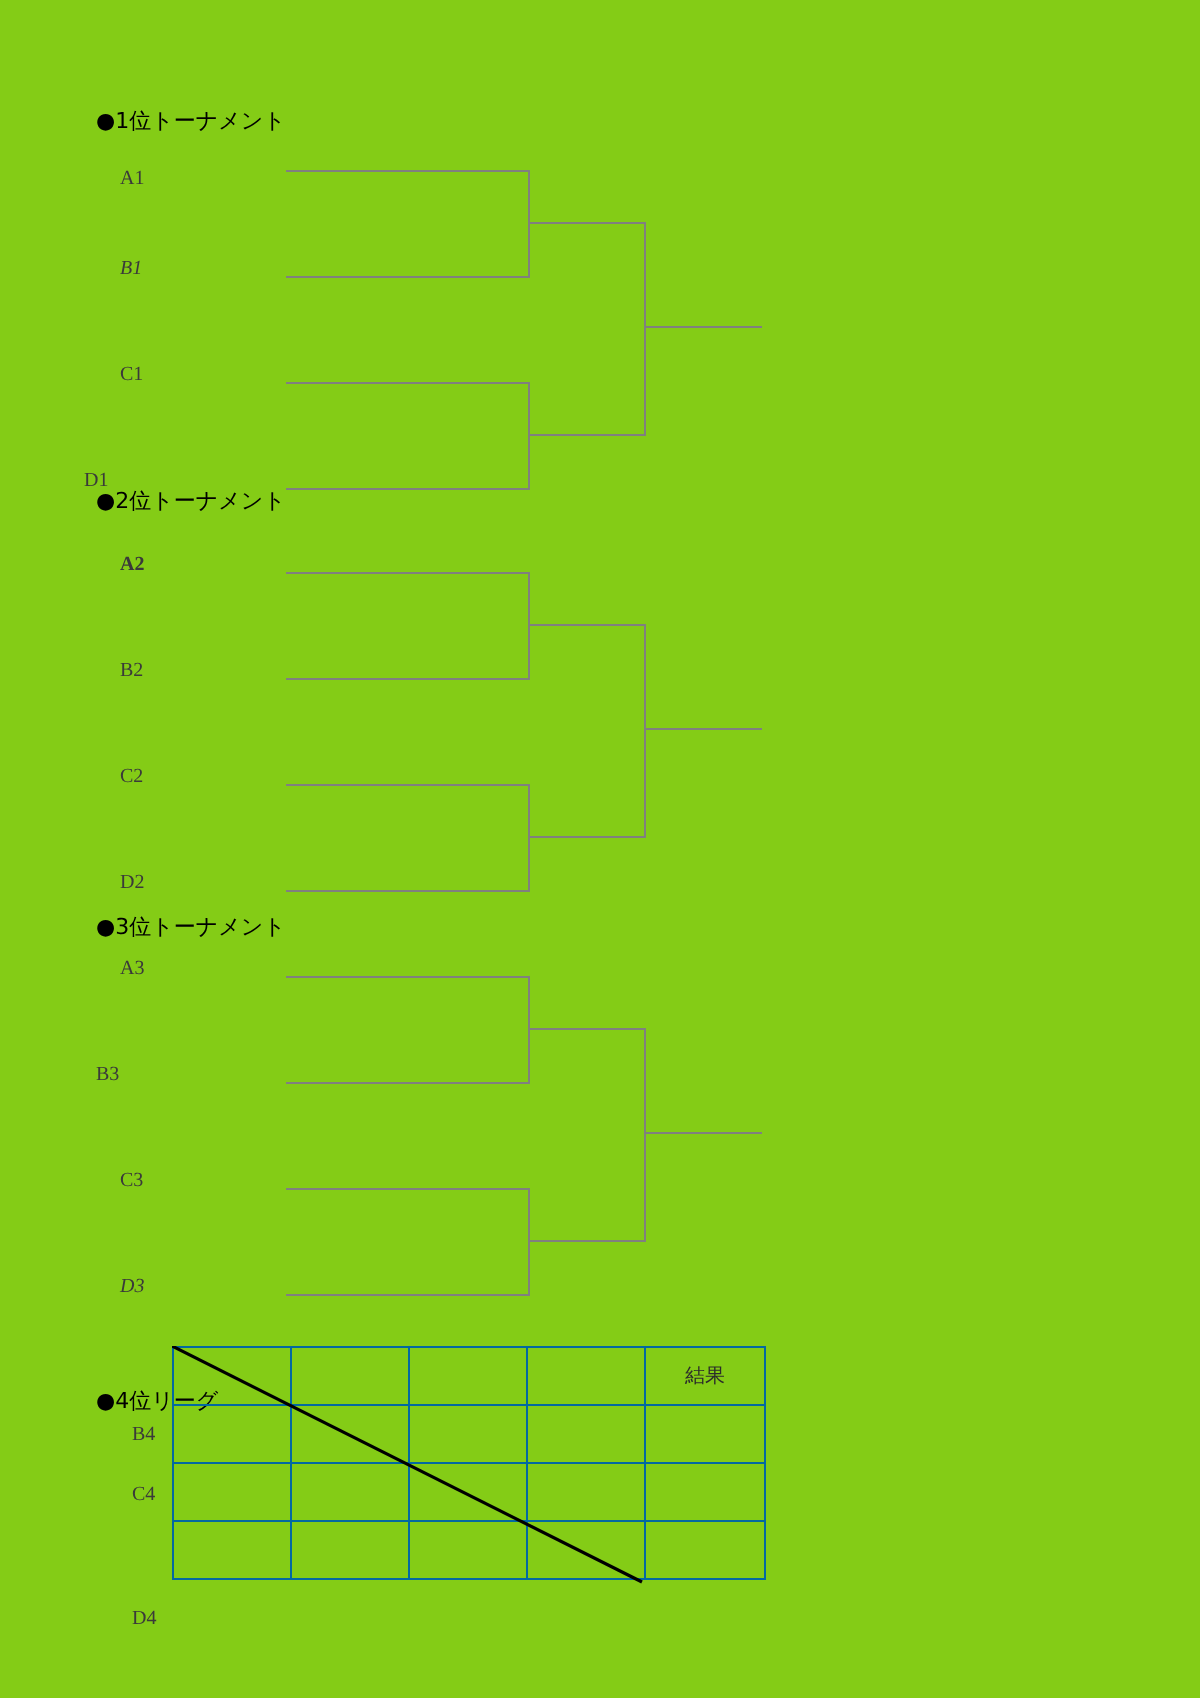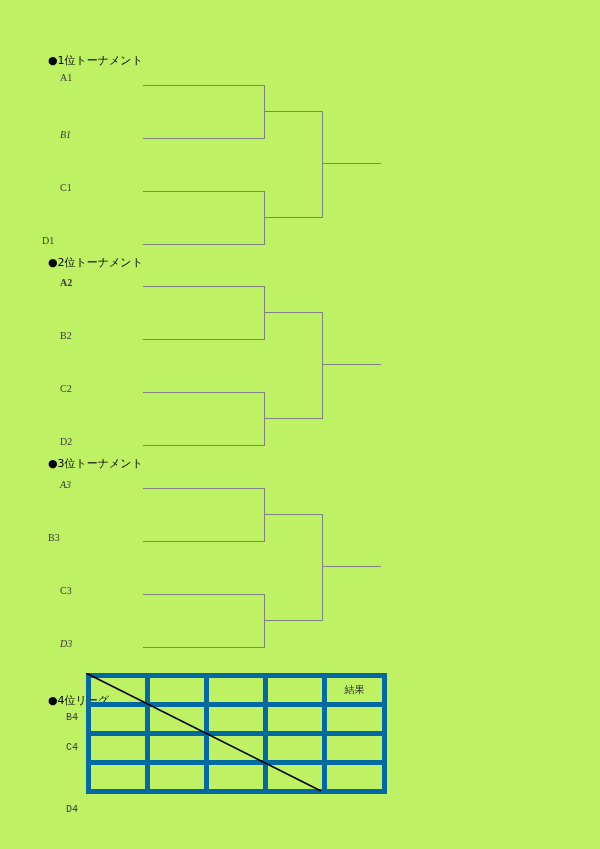--- a/index.html
+++ b/index.html
@@ -7,21 +7,21 @@
     width: 600px;
     height: 849px;
     background: #ffffff;
     font-family: "Liberation Serif", "DejaVu Serif", serif;
     overflow: hidden;
   }
   .page {
     position: relative;
     width: 600px;
     height: 849px;
-    background: #bef264;
+    background: #84cc16;
   }
 
   
   .section-heading {
     position: absolute;
     font-size: 11px;
     line-height: 13px;
     color: #000000;
     white-space: nowrap;
     font-family: "DejaVu Sans", "Liberation Sans", sans-serif;
@@ -50,92 +50,92 @@
     background: #808080;
   }
 
   
   .league-table {
     position: absolute;
     border-collapse: collapse;
     table-layout: fixed;
   }
   .league-table td {
-    border: 5px solid #0369a1;
+    border: 1px solid #0369a1;
     height: 29px;
     padding: 0;
     text-align: center;
     vertical-align: middle;
     font-size: 10px;
     color: #2b2b2b;
     font-family: "DejaVu Sans", "Liberation Sans", sans-serif;
   }
   .league-table td.col-narrow { width: 59px; }
   .league-table td.col-result { width: 60px; }
   .diagonal-overlay {
     position: absolute;
     pointer-events: none;
   }
   .row-label {
     position: absolute;
     font-size: 10px;
     line-height: 12px;
     color: #3a3a3a;
     white-space: nowrap;
-    font-family: Liberation Mono, monospace;
+    font-family: Liberation Serif, serif;
   }
 </style>
 </head>
 <body>
 
 <div class="page">
 
   <div class="section-heading" style="left:48px; top:54px;">●1位トーナメント</div>
 
-  <div class="team-label" style="left:60px; top:72px; width:30px;">A1</div>
+  <div class="team-label" style="left:60px; top:84px; width:30px;">A1</div>
   <div class="team-label" style="left:60px; top:129px; width:30px;font-style:italic;">B1</div>
   <div class="team-label" style="left:60px; top:182px; width:30px;">C1</div>
   <div class="team-label" style="left:42px; top:235px; width:30px;">D1</div>
 
   <div class="hline" style="left:143px; top:85px;  width:121px;"></div>
   <div class="hline" style="left:143px; top:138px; width:121px;"></div>
   <div class="hline" style="left:143px; top:191px; width:121px;"></div>
   <div class="hline" style="left:143px; top:244px; width:121px;"></div>
 
   <div class="vline" style="left:264px; top:85px;  height:54px;"></div>
   <div class="vline" style="left:264px; top:191px; height:54px;"></div>
 
   <div class="hline" style="left:264px; top:111px; width:58px;"></div>
   <div class="hline" style="left:264px; top:217px; width:58px;"></div>
 
   <div class="vline" style="left:322px; top:111px; height:107px;"></div>
 
   <div class="hline" style="left:322px; top:163px; width:59px;"></div>
 
-  <div class="section-heading" style="left:48px; top:256px;">●2位トーナメント</div>
+  <div class="section-heading" style="left:48px; top:244px;">●2位トーナメント</div>
 
   <div class="team-label" style="left:60px; top:277px; width:30px;font-weight:bold;">A2</div>
   <div class="team-label" style="left:60px; top:330px; width:30px;">B2</div>
   <div class="team-label" style="left:60px; top:383px; width:30px;">C2</div>
   <div class="team-label" style="left:60px; top:436px; width:30px;">D2</div>
 
   <div class="hline" style="left:143px; top:286px; width:121px;"></div>
   <div class="hline" style="left:143px; top:339px; width:121px;"></div>
   <div class="hline" style="left:143px; top:392px; width:121px;"></div>
   <div class="hline" style="left:143px; top:445px; width:121px;"></div>
   <div class="vline" style="left:264px; top:286px; height:54px;"></div>
   <div class="vline" style="left:264px; top:392px; height:54px;"></div>
   <div class="hline" style="left:264px; top:312px; width:58px;"></div>
   <div class="hline" style="left:264px; top:418px; width:58px;"></div>
   <div class="vline" style="left:322px; top:312px; height:107px;"></div>
   <div class="hline" style="left:322px; top:364px; width:59px;"></div>
 
   <div class="section-heading" style="left:48px; top:457px;">●3位トーナメント</div>
 
-  <div class="team-label" style="left:60px; top:479px; width:30px;font-style:italic;">A3</div>
+  <div class="team-label" style="left:60px; top:479px; width:30px;">A3</div>
   <div class="team-label" style="left:48px; top:532px; width:30px;">B3</div>
   <div class="team-label" style="left:60px; top:585px; width:30px;">C3</div>
   <div class="team-label" style="left:60px; top:638px; width:30px;font-style:italic;">D3</div>
 
   <div class="hline" style="left:143px; top:488px; width:121px;"></div>
   <div class="hline" style="left:143px; top:541px; width:121px;"></div>
   <div class="hline" style="left:143px; top:594px; width:121px;"></div>
   <div class="hline" style="left:143px; top:647px; width:121px;"></div>
   <div class="vline" style="left:264px; top:488px; height:54px;"></div>
   <div class="vline" style="left:264px; top:594px; height:54px;"></div>

